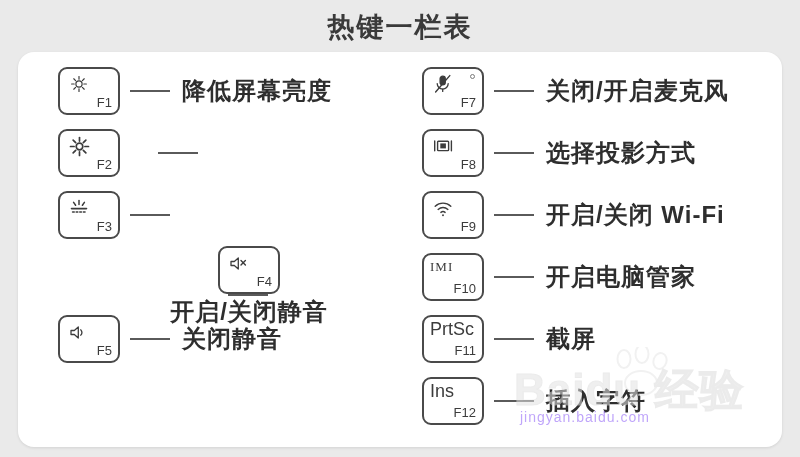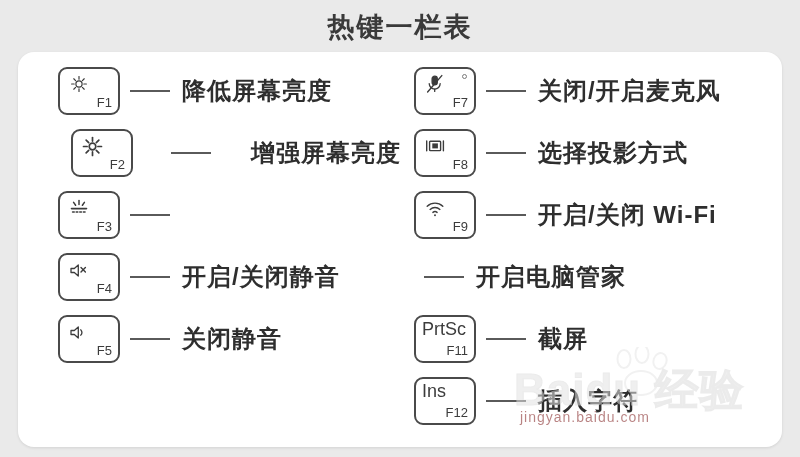--- a/index.html
+++ b/index.html
@@ -59,42 +59,42 @@
     color: #e2e2e2;
     -webkit-text-stroke: 1px #dcdcdc;
     letter-spacing: 1px;
     white-space: nowrap;
   }
   #watermark .wm-sub {
     position: absolute;
     left: 6px;
     top: 48px;
     font-size: 14px;
-    color: #7f1d1d;
+    color: #8b5cf6;
     letter-spacing: 1px;
     white-space: nowrap;
     text-align: right;
   }
   #watermark .wm-paw {
     position: absolute;
     left: 96px;
     top: -14px;
     width: 64px;
     height: 52px;
   }
 
   
   .column {
     position: absolute;
     top: 0;
     width: 382px;
     height: 395px;
   }
   #column-left  { left: 0px; }
-  #column-right { left: 366px; }
+  #column-right { left: 374px; }
 
   .row {
     position: absolute;
     left: 0;
     height: 62px;
     width: 382px;
     display: flex;
     align-items: center;
   }
 
@@ -188,59 +188,58 @@
               <line x1="6.61" y1="13.39" x2="4.77" y2="15.23" stroke-width="1.2"></line>
               <line x1="5.20" y1="10.00" x2="2.60" y2="10.00" stroke-width="1.2"></line>
               <line x1="6.61" y1="6.61" x2="4.77" y2="4.77" stroke-width="1.2"></line>
             </svg>
           </span>
           <span class="key-fn">F1</span>
         </div>
         <div class="connector"></div>
         <div class="desc">降低屏幕亮度</div>
       </div>
-      <div class="row" style="top: 70px; left: 53px; gap: 28px;">
+      <div class="row" style="top: 70px; left: 40px; gap: 28px;">
         <div class="key">
           <span class="key-icon">
             <svg width="21" height="21" viewBox="0 0 21 21" fill="none" stroke="#3c3c3c" stroke-width="1.3" stroke-linecap="round">
               <circle cx="10.5" cy="10.5" r="3.3" stroke-width="1.7"></circle>
               <line x1="10.50" y1="5.10" x2="10.50" y2="1.50" stroke-width="1.7"></line>
               <line x1="14.32" y1="6.68" x2="16.86" y2="4.14" stroke-width="1.7"></line>
               <line x1="15.90" y1="10.50" x2="19.50" y2="10.50" stroke-width="1.7"></line>
               <line x1="14.32" y1="14.32" x2="16.86" y2="16.86" stroke-width="1.7"></line>
               <line x1="10.50" y1="15.90" x2="10.50" y2="19.50" stroke-width="1.7"></line>
               <line x1="6.68" y1="14.32" x2="4.14" y2="16.86" stroke-width="1.7"></line>
               <line x1="5.10" y1="10.50" x2="1.50" y2="10.50" stroke-width="1.7"></line>
               <line x1="6.68" y1="6.68" x2="4.14" y2="4.14" stroke-width="1.7"></line>
             </svg>
           </span>
           <span class="key-fn">F2</span>
         </div>
         <div class="connector"></div>
-        <div class="desc">增强屏幕亮度</div>
       </div>
       <div class="row" style="top: 132px; left: 40px;">
         <div class="key">
           <span class="key-icon">
             <svg width="20" height="18" viewBox="0 0 20 18" fill="none" stroke="#3c3c3c" stroke-width="1.3" stroke-linecap="round">
               <line x1="10" y1="1.5" x2="10" y2="5.5" stroke-width="1.5"></line>
               <line x1="4.6" y1="3.4" x2="6.6" y2="6.3" stroke-width="1.5"></line>
               <line x1="15.4" y1="3.4" x2="13.4" y2="6.3" stroke-width="1.5"></line>
               <line x1="2.5" y1="9.6" x2="17.5" y2="9.6" stroke-width="1.6"></line>
               <line x1="3.6" y1="13" x2="5.2" y2="13" stroke-width="1.6"></line>
               <line x1="7.2" y1="13" x2="8.8" y2="13" stroke-width="1.6"></line>
               <line x1="10.8" y1="13" x2="12.4" y2="13" stroke-width="1.6"></line>
               <line x1="14.4" y1="13" x2="16" y2="13" stroke-width="1.6"></line>
             </svg>
           </span>
           <span class="key-fn">F3</span>
         </div>
         <div class="connector"></div>
       </div>
-      <div class="row" style="top: 194px; left: 40px;">
+      <div class="row" style="top: 194px; left: 40px; flex-direction: column;">
         <div class="key">
           <span class="key-icon">
             <svg width="20" height="19" viewBox="0 0 20 19" fill="none" stroke="#3c3c3c" stroke-width="1.3" stroke-linecap="round">
               <path d="M2 7.5 L5.3 7.5 L9.3 4 L9.3 15 L5.3 11.5 L2 11.5 Z" stroke-width="1.3" stroke-linejoin="round"></path>
               <line x1="12" y1="6.6" x2="16.4" y2="11" stroke-width="1.4"></line>
               <line x1="16.4" y1="6.6" x2="12" y2="11" stroke-width="1.4"></line>
             </svg>
           </span>
           <span class="key-fn">F4</span>
         </div>
@@ -302,20 +301,24 @@
               <path d="M7.9 12.4 A 3.4 3.4 0 0 1 12.1 12.4" stroke-width="1.4"></path>
               <circle cx="10" cy="15.2" r="0.95" fill="#3c3c3c" stroke="none"></circle>
             </svg>
           </span>
           <span class="key-fn">F9</span>
         </div>
         <div class="connector"></div>
         <div class="desc">开启/关闭 Wi-Fi</div>
       </div>
       <div class="row" style="top: 194px; left: 30px;">
+        <div class="key">
+          <span class="key-icon-text" style="font-family: &quot;Liberation Serif&quot;, serif; letter-spacing: 1px; font-size: 13px;">IMI</span>
+          <span class="key-fn">F10</span>
+        </div>
         <div class="connector"></div>
         <div class="desc">开启电脑管家</div>
       </div>
       <div class="row" style="top: 256px; left: 30px;">
         <div class="key">
           <span class="key-icon-text">PrtSc</span>
           <span class="key-fn">F11</span>
         </div>
         <div class="connector"></div>
         <div class="desc">截屏</div>

